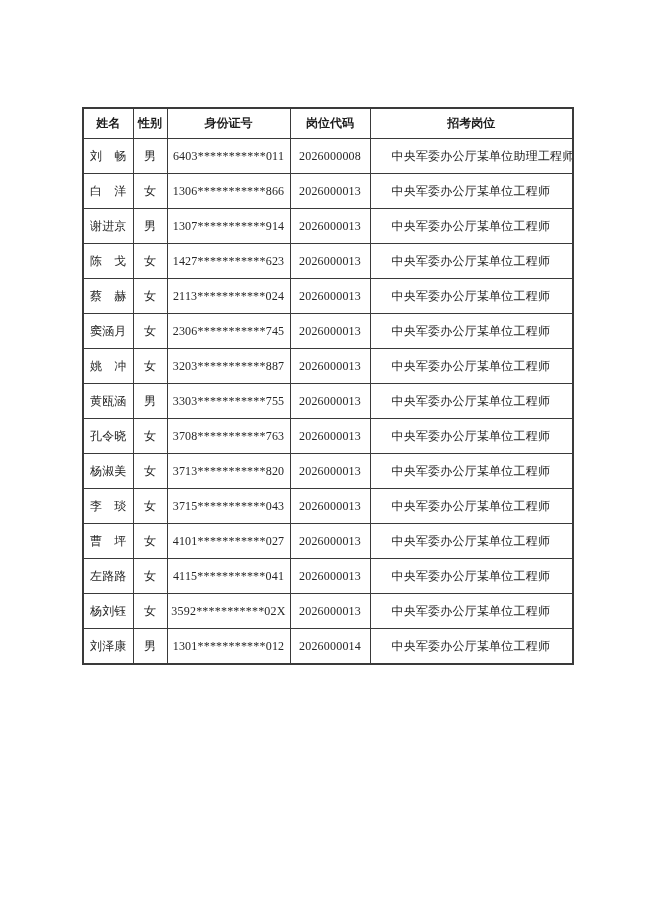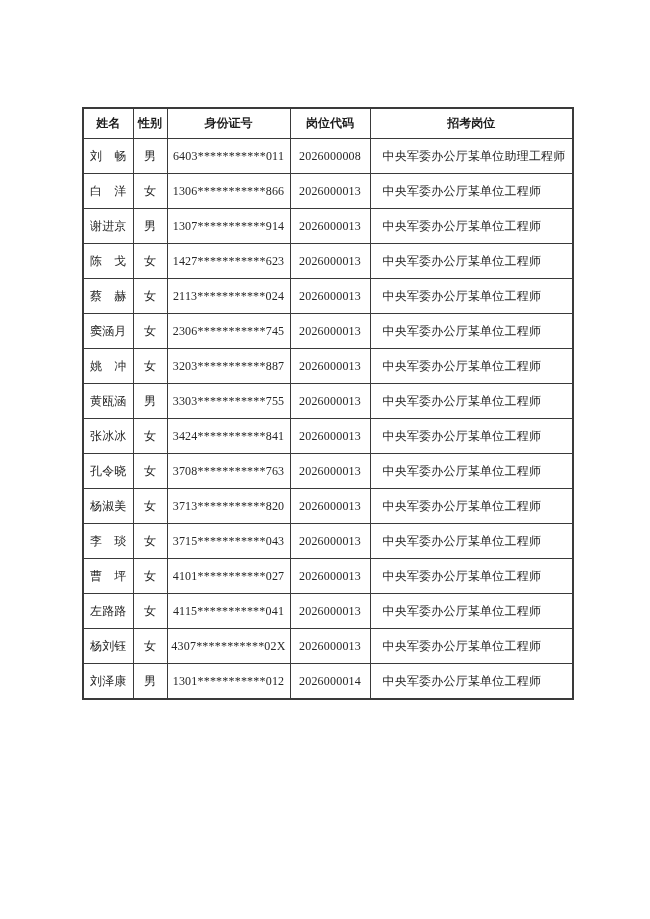--- a/index.html
+++ b/index.html
@@ -50,21 +50,21 @@
   }
   table.roster td {
     height: 34px;
     font-size: 12px;
     text-align: center;
     color: #262626;
     letter-spacing: 0.2px;
   }
   table.roster td.col-4 {
     text-align: left;
-    padding-left: 12px;
+    padding-left: 21px;
   }
   col.c0 { width: 50px; }
   col.c1 { width: 34px; }
   col.c2 { width: 123px; }
   col.c3 { width: 80px; }
   col.c4 { width: 203px; }
 </style>
 </head>
 <body>
 
@@ -138,27 +138,20 @@
             <td class="col-4">中央军委办公厅某单位工程师</td>
           </tr>
           <tr>
             <td class="col-0">黄瓯涵</td>
             <td class="col-1">男</td>
             <td class="col-2">3303***********755</td>
             <td class="col-3">2026000013</td>
             <td class="col-4">中央军委办公厅某单位工程师</td>
           </tr>
           <tr>
-            <td class="col-0">张冰冰</td>
-            <td class="col-1">女</td>
-            <td class="col-2">3424***********841</td>
-            <td class="col-3">2026000013</td>
-            <td class="col-4">中央军委办公厅某单位工程师</td>
-          </tr>
-          <tr>
             <td class="col-0">孔令晓</td>
             <td class="col-1">女</td>
             <td class="col-2">3708***********763</td>
             <td class="col-3">2026000013</td>
             <td class="col-4">中央军委办公厅某单位工程师</td>
           </tr>
           <tr>
             <td class="col-0">杨淑美</td>
             <td class="col-1">女</td>
             <td class="col-2">3713***********820</td>
@@ -182,21 +175,21 @@
           <tr>
             <td class="col-0">左路路</td>
             <td class="col-1">女</td>
             <td class="col-2">4115***********041</td>
             <td class="col-3">2026000013</td>
             <td class="col-4">中央军委办公厅某单位工程师</td>
           </tr>
           <tr>
             <td class="col-0">杨刘钰</td>
             <td class="col-1">女</td>
-            <td class="col-2">4307***********02X</td>
+            <td class="col-2">3592***********02X</td>
             <td class="col-3">2026000013</td>
             <td class="col-4">中央军委办公厅某单位工程师</td>
           </tr>
           <tr>
             <td class="col-0">刘泽康</td>
             <td class="col-1">男</td>
             <td class="col-2">1301***********012</td>
             <td class="col-3">2026000014</td>
             <td class="col-4">中央军委办公厅某单位工程师</td>
           </tr>

